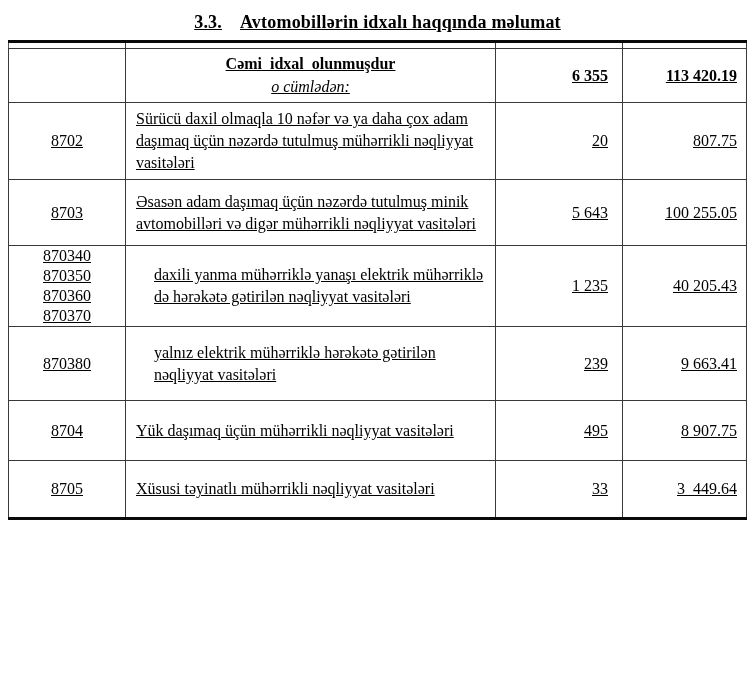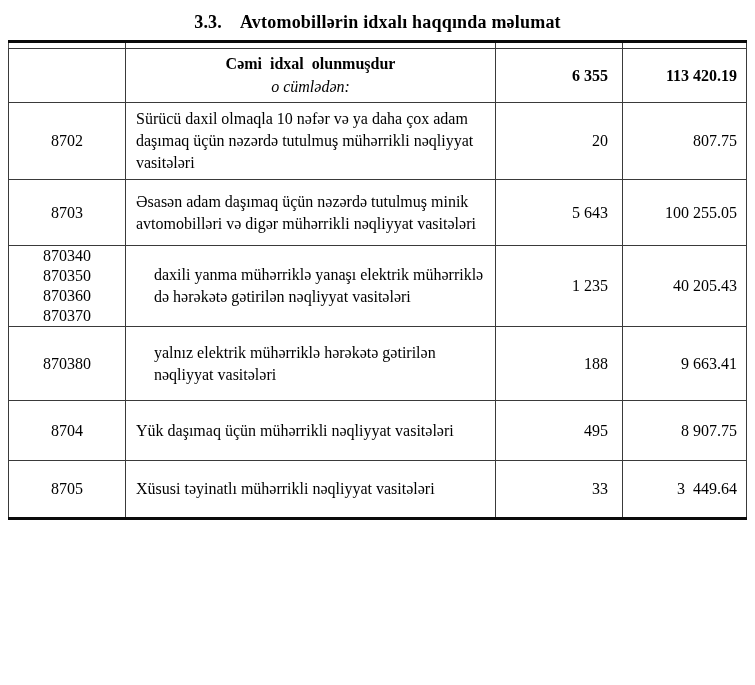--- a/index.html
+++ b/index.html
@@ -10,20 +10,21 @@
     height: 685px;
     font-family: "Liberation Serif", serif;
     color: #000000;
     -webkit-font-smoothing: antialiased;
   }
   .page {
     position: relative;
     width: 755px;
     height: 685px;
     overflow: hidden;
+    text-decoration: underline;
   }
   .title {
     margin-top: 12px;
     text-align: center;
     font-weight: bold;
     font-size: 18px;
     letter-spacing: 0.2px;
   }
   .title .num {
     margin-right: 18px;
@@ -154,21 +155,21 @@
 870360
 870370</td>
       <td class="name-cell indent">daxili yanma mühərriklə yanaşı elektrik mühərriklə də hərəkətə gətirilən nəqliyyat vasitələri</td>
       <td class="qty-cell">1 235</td>
       <td class="value-cell">40 205.43</td>
     </tr>
 
     <tr style="height:74px;">
       <td class="code-cell">870380</td>
       <td class="name-cell indent">yalnız elektrik mühərriklə hərəkətə gətirilən nəqliyyat vasitələri</td>
-      <td class="qty-cell">188</td>
+      <td class="qty-cell">239</td>
       <td class="value-cell">9 663.41</td>
     </tr>
 
     <tr style="height:60px;">
       <td class="code-cell">8704</td>
       <td class="name-cell">Yük daşımaq üçün mühərrikli nəqliyyat vasitələri</td>
       <td class="qty-cell">495</td>
       <td class="value-cell">8 907.75</td>
     </tr>
 

